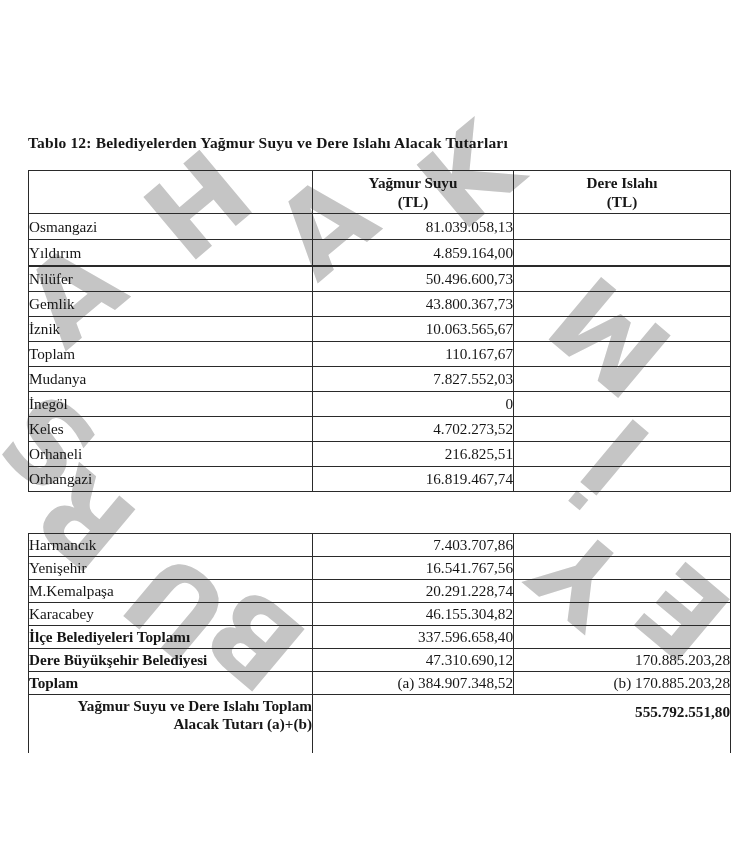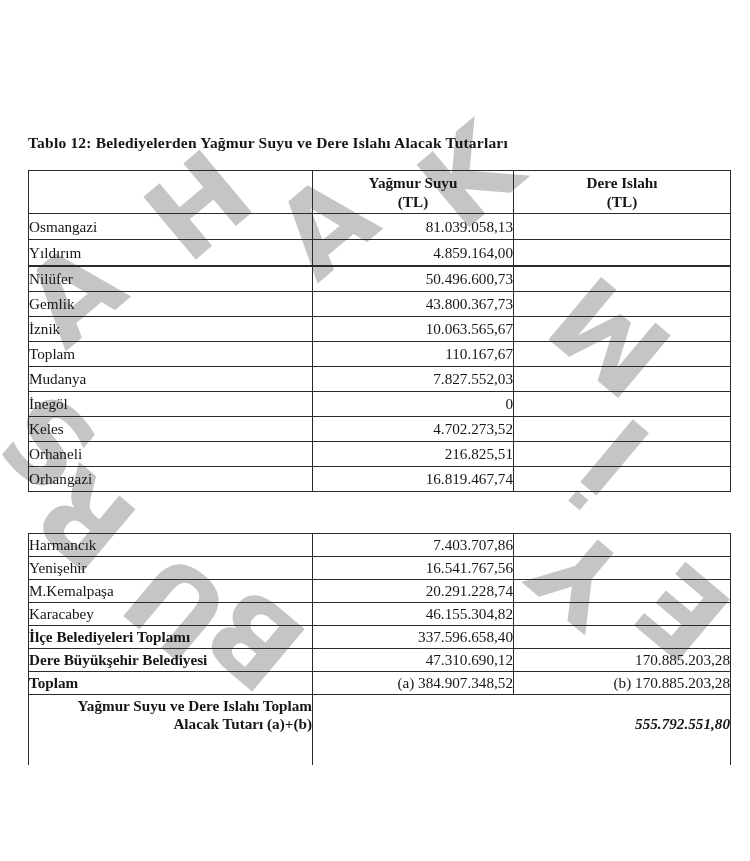--- a/index.html
+++ b/index.html
@@ -34,21 +34,21 @@
   table.sec td{padding:0;overflow:hidden;white-space:nowrap;}
   td.lbl{text-align:left;padding-left:6px;vertical-align:middle;}
   td.val{text-align:right;padding-right:9px;vertical-align:middle;}
   #sec-a td{height:25px;} #sec-b td{height:24px;} #sec-c td{height:22px;}
   tr.lb td.lbl{font-weight:700;}
   tr.vb td.val{font-weight:400;text-align:right;}
   
   #sec-c{border-bottom:none;}
   #sec-c tr.final td{height:50px;border-bottom:none;text-align:right;}
   #sec-c tr.final td.lbl{font-weight:700;line-height:1.2;white-space:normal;padding-top:2px;vertical-align:top;}
-  #sec-c tr.final td.val{font-weight:700;vertical-align:top;padding-top:20px;font-style:italic;}
+  #sec-c tr.final td.val{font-weight:700;vertical-align:top;padding-top:8px;}
 </style>
 </head>
 <body>
 
 <div id="page">
   <div id="watermark">
       <span class="wm-letter" style="left: 30px; top: 238px; transform: rotate(-40deg);">A</span>
       <span class="wm-letter" style="left: 152px; top: 150px; transform: rotate(-40deg);">H</span>
       <span class="wm-letter" style="left: 282px; top: 170px; transform: rotate(-40deg);">A</span>
       <span class="wm-letter" style="left: 426px; top: 120px; transform: rotate(-40deg);">K</span>

